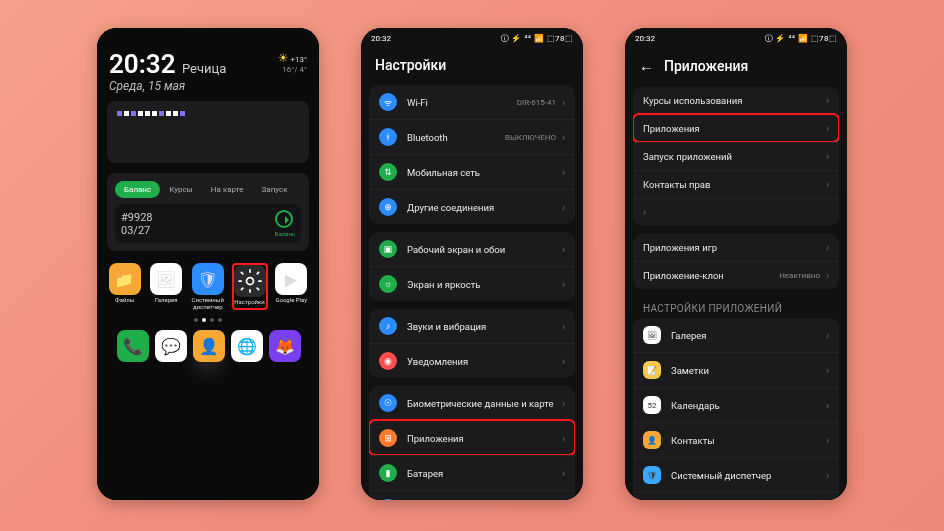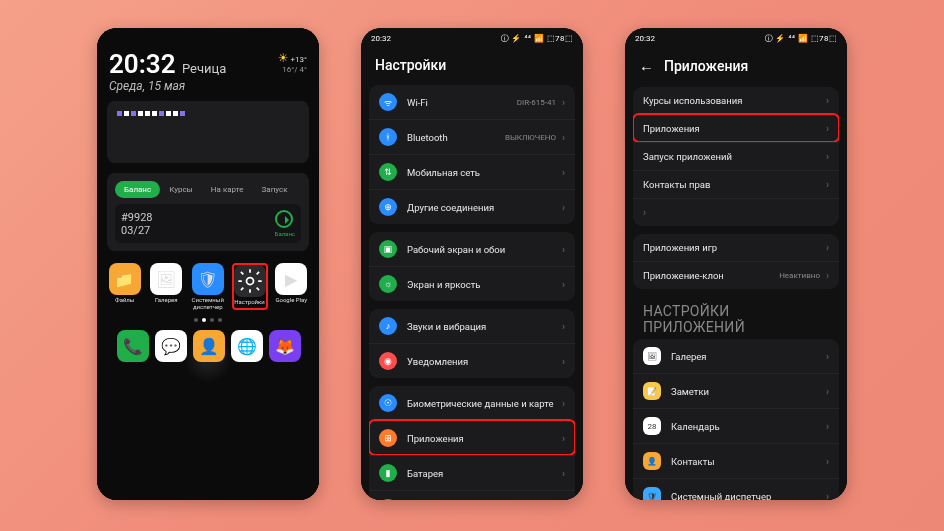--- a/index.html
+++ b/index.html
@@ -71,21 +71,21 @@
 .item {
   display:flex; align-items:center; padding:8px 10px;
   border-top:1px solid #252527; position:relative;
 }
 .item:first-child { border-top:none; }
 .item-icon { width:18px; height:18px; border-radius:50%; margin-right:10px; display:flex; align-items:center; justify-content:center; font-size:9px; color:#fff; flex-shrink:0; }
 .item-label { flex:1; font-size:9.5px; color:#e8e8e8; }
 .item-value { font-size:8px; color:#888; margin-right:6px; }
 .item-arrow { color:#666; font-size:10px; }
 .highlight-row { outline:2px solid #ff1a1a; outline-offset:-1px; border-radius:6px; }
-.section-label { font-size:14px; color:#888; padding:6px 10px 4px; text-transform:uppercase; letter-spacing:.3px; }
+.section-label { font-size:10px; color:#888; padding:6px 10px 4px; text-transform:uppercase; letter-spacing:.3px; }
 .sq-icon { border-radius:6px; }
 
 .svg-gear { width:28px; height:28px; }
 </style>
 </head>
 <body>
 
 <div class="phones">
 
   <div class="phone">
@@ -321,21 +321,21 @@
               <span class="item-icon sq-icon" style="background:#ffffff;color:#333;font-size:8px;">🖼</span>
               <span class="item-label">Галерея</span>
               <span class="item-arrow">›</span>
             </div>
             <div class="item">
               <span class="item-icon sq-icon" style="background:#f7c84a;color:#333;font-size:8px;">📝</span>
               <span class="item-label">Заметки</span>
               <span class="item-arrow">›</span>
             </div>
             <div class="item">
-              <span class="item-icon sq-icon" style="background:#ffffff;color:#333;font-size:8px;">28</span>
+              <span class="item-icon sq-icon" style="background:#ffffff;color:#333;font-size:8px;">52</span>
               <span class="item-label">Календарь</span>
               <span class="item-arrow">›</span>
             </div>
             <div class="item">
               <span class="item-icon sq-icon" style="background:#f7a733;color:#333;font-size:8px;">👤</span>
               <span class="item-label">Контакты</span>
               <span class="item-arrow">›</span>
             </div>
             <div class="item">
               <span class="item-icon sq-icon" style="background:#3aa8ff;color:#333;font-size:8px;">🛡</span>

